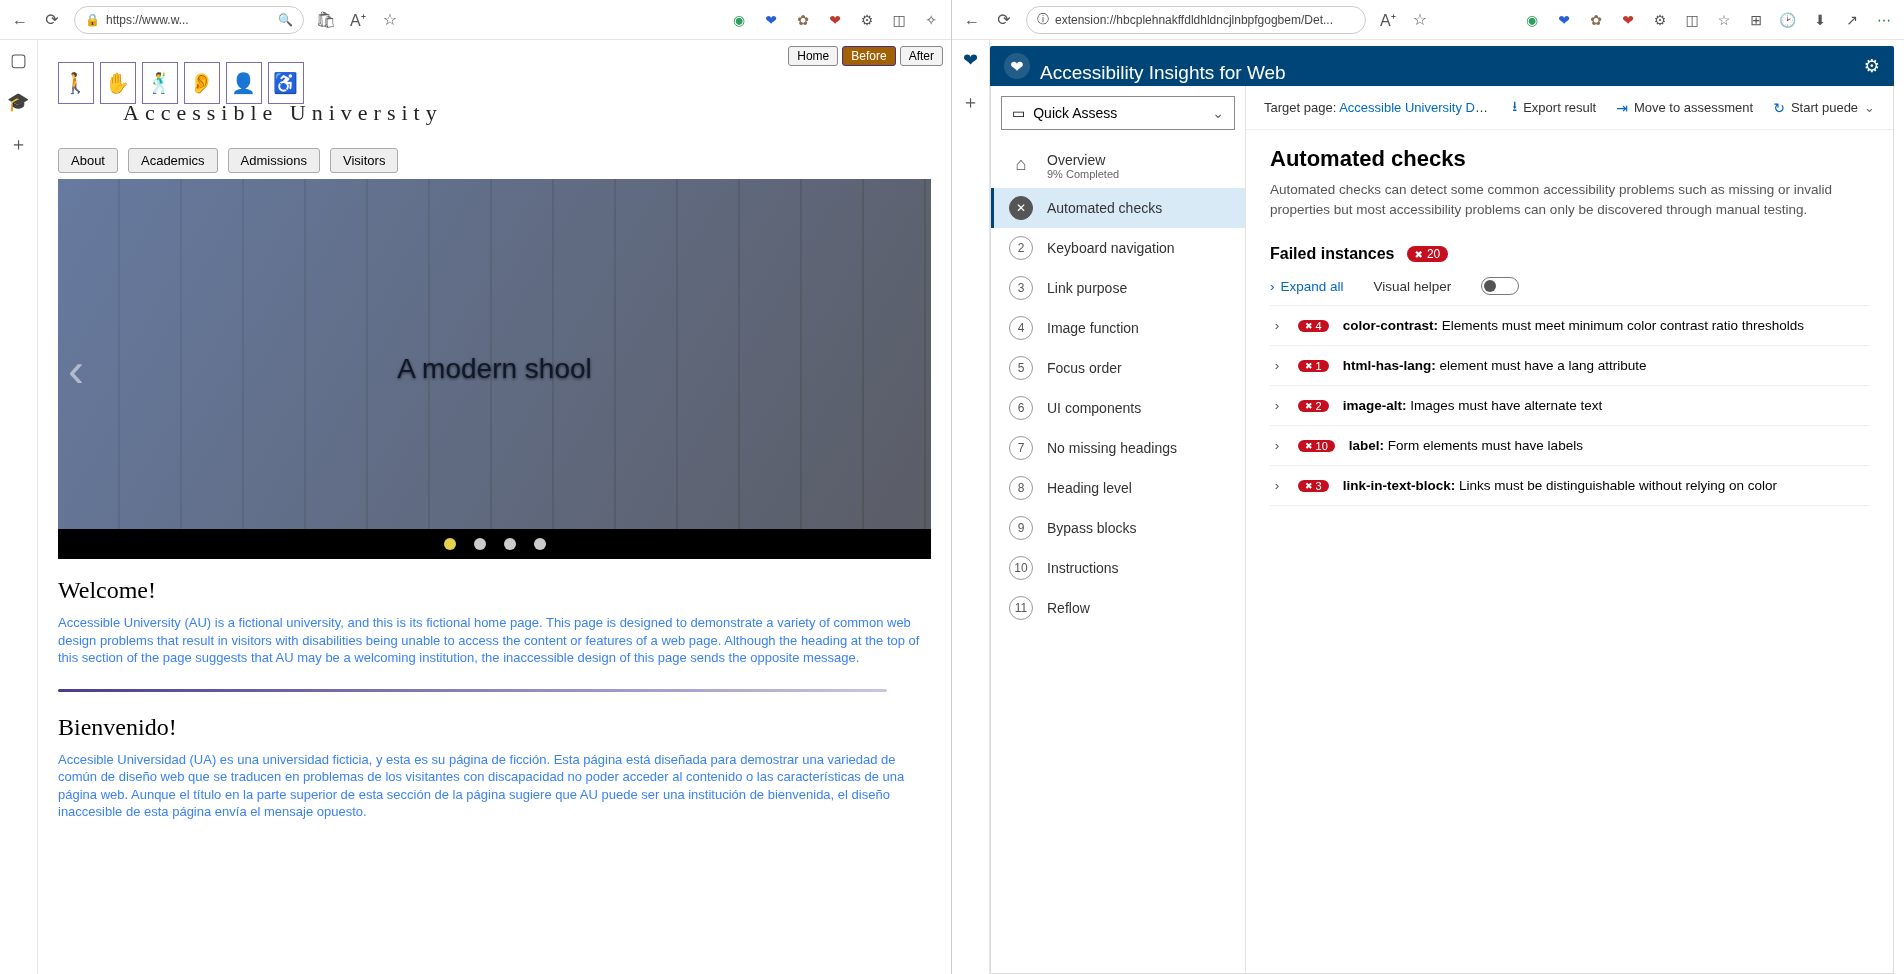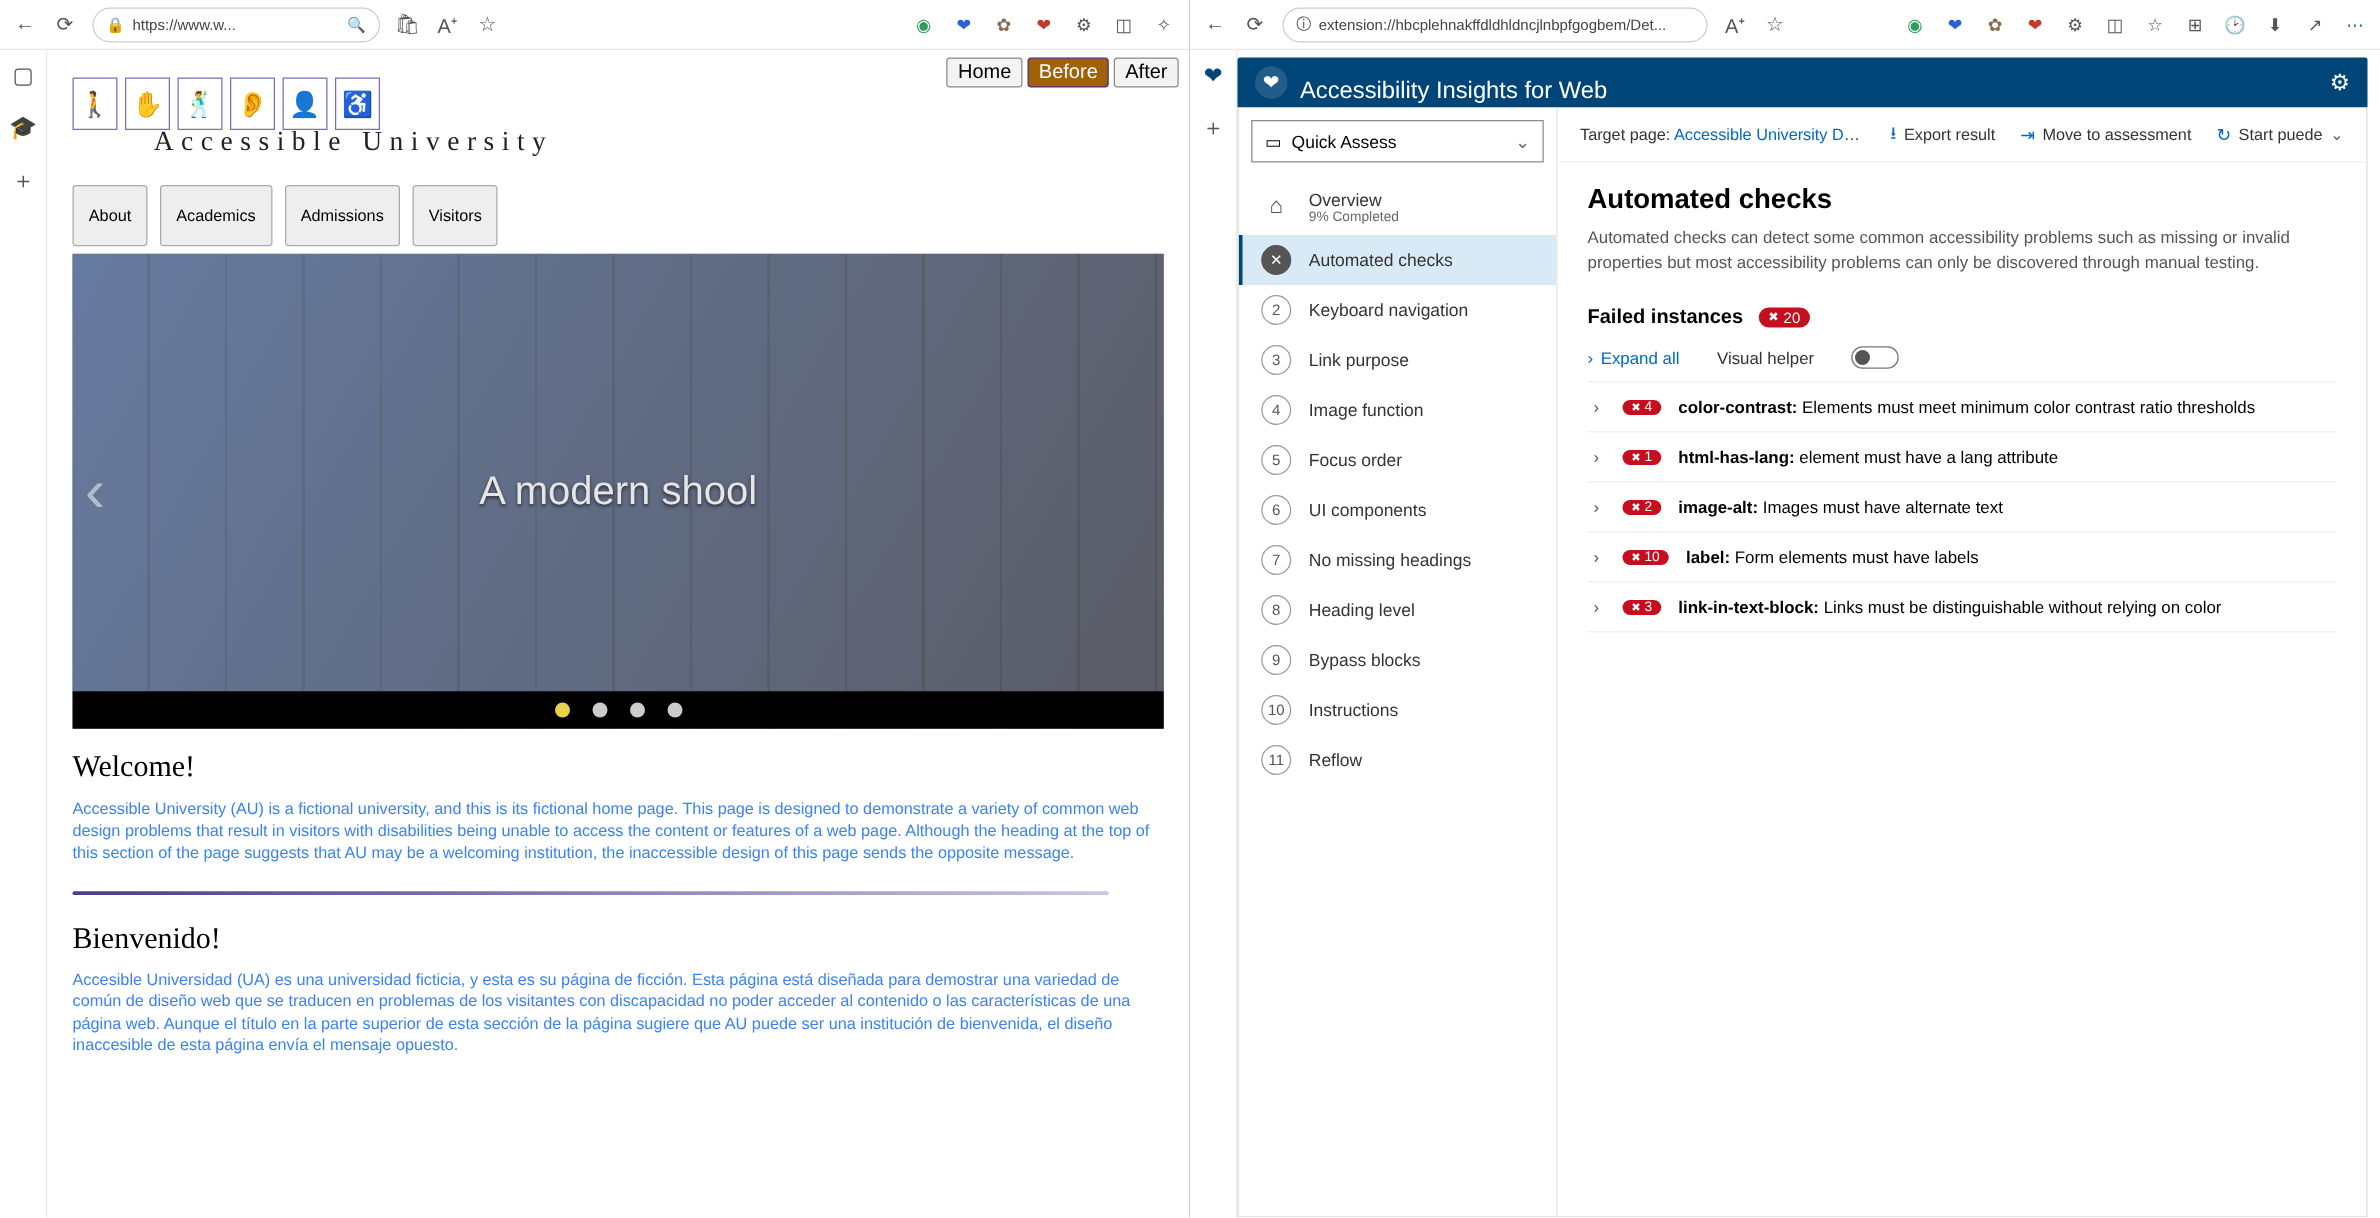--- a/index.html
+++ b/index.html
@@ -17,36 +17,36 @@
 .chrome .ext-ico { width:20px; height:20px; border-radius:50%; display:flex; align-items:center; justify-content:center; font-size:14px; }
 
 
 .tab-rail { position:absolute; left:0; top:40px; bottom:0; width:38px; background:#fff; border-right:1px solid #e5e5e5; display:flex; flex-direction:column; align-items:center; padding-top:8px; gap:18px; }
 .tab-rail .rail-ico { width:24px; height:24px; display:flex; align-items:center; justify-content:center; font-size:18px; color:#555; cursor:pointer; }
 
 
 .site-scroll { position:absolute; left:38px; top:40px; right:0; bottom:0; overflow-y:auto; background:#fff; }
 .site { padding:14px 20px 40px 20px; }
 .demo-pills { position:absolute; right:8px; top:46px; display:flex; gap:4px; z-index:5; }
-.demo-pill { border:1px solid #888; border-radius:3px; padding:2px 8px; font-size:16px; background:#f3f3f3; cursor:pointer; }
+.demo-pill { border:1px solid #888; border-radius:3px; padding:2px 8px; font-size:12px; background:#f3f3f3; cursor:pointer; }
 .demo-pill.active { background:#a16207; color:#fff; border-color:#4a2d7b; }
 .logo-row { display:flex; align-items:center; gap:8px; margin-top:8px; }
 .logo-icons { display:flex; gap:6px; }
 .logo-icons .li { width:36px; height:42px; border:1px solid #7a6fb5; display:flex; align-items:center; justify-content:center; color:#7a6fb5; font-size:20px; }
 .logo-text { font-family:"Times New Roman",serif; font-size:22px; letter-spacing:6px; color:#222; position:absolute; left:85px; top:60px; pointer-events:none;}
 .nav-row { display:flex; gap:10px; margin:44px 0 6px 0; }
-.nav-row .nitem { border:1px solid #aaa; border-radius:3px; background:#eee; padding:16px 12px; font-size:13px; cursor:pointer; }
+.nav-row .nitem { border:1px solid #aaa; border-radius:3px; background:#eee; padding:4px 12px; font-size:13px; cursor:pointer; }
 
 .hero { position:relative; width:100%; height:380px; background:#6a7991; overflow:hidden; }
 .hero::before { content:""; position:absolute; inset:0; background:
   linear-gradient(120deg, rgba(110,130,170,.6), rgba(90,75,60,.5)),
   repeating-linear-gradient(90deg,#5b6e8f 0 60px,#49596f 60px 62px),
   repeating-linear-gradient(0deg,transparent 0 50px,rgba(0,0,0,.08) 50px 52px);
 }
-.hero-cap { position:absolute; left:50%; top:50%; transform:translate(-50%,-50%); color:#e5e5e5; font-size:32px; text-shadow:0 1px 3px rgba(0,0,0,.6); }
+.hero-cap { position:absolute; left:50%; top:50%; transform:translate(-50%,-50%); color:#0f172a; font-size:28px; text-shadow:0 1px 3px rgba(0,0,0,.6); }
 .hero-arrow { position:absolute; top:50%; transform:translateY(-50%); color:rgba(255,255,255,.5); font-size:48px; cursor:pointer; }
 .hero-arrow.left { left:10px; }
 .hero-dots { position:absolute; left:0; right:0; bottom:0; height:30px; background:#000; display:flex; align-items:center; justify-content:center; gap:18px; }
 .hero-dots .dot { width:12px; height:12px; border-radius:50%; background:#ccc; cursor:pointer; }
 .hero-dots .dot.active { background:#e6d24b; }
 
 .site h2 { font-family:"Times New Roman",serif; font-weight:normal; font-size:24px; margin:18px 0 10px; }
 .site p { font-size:13px; line-height:1.35; color:#3b82f6; }
 .divider { height:3px; width:95%; margin:22px 0; background:linear-gradient(90deg,#4a3d8a,#c9c5e2); border-radius:2px; }
 

